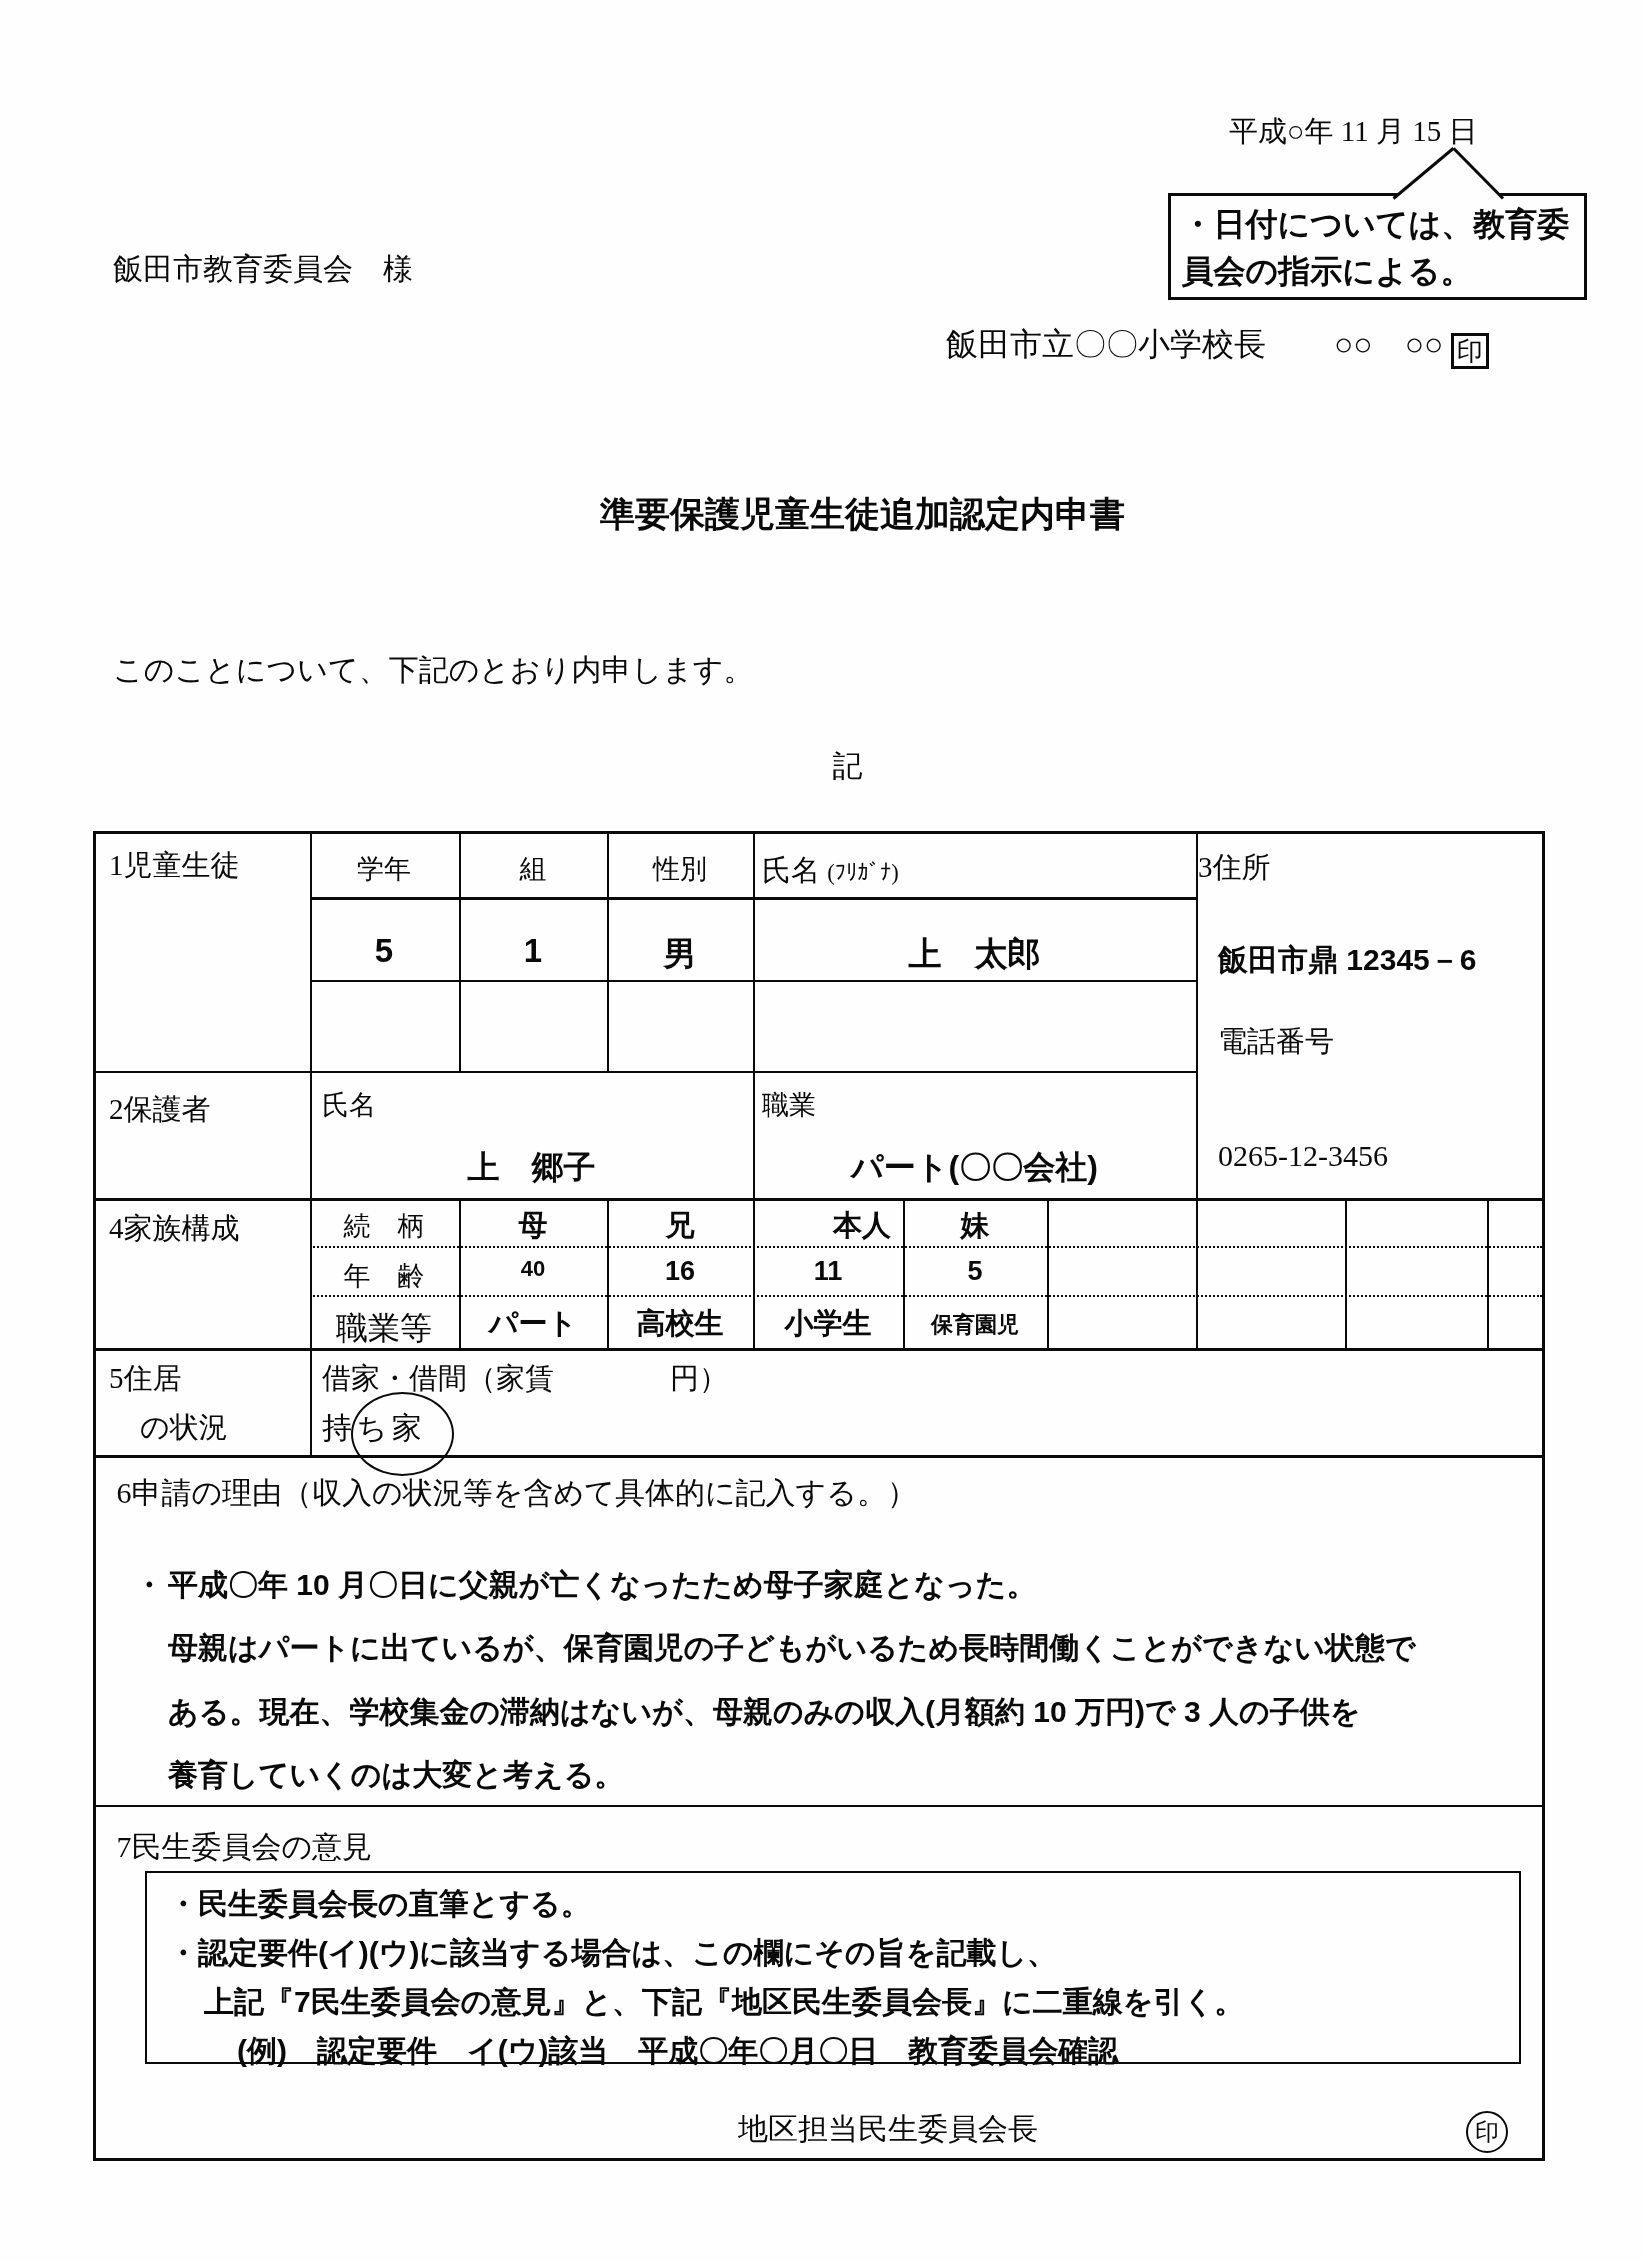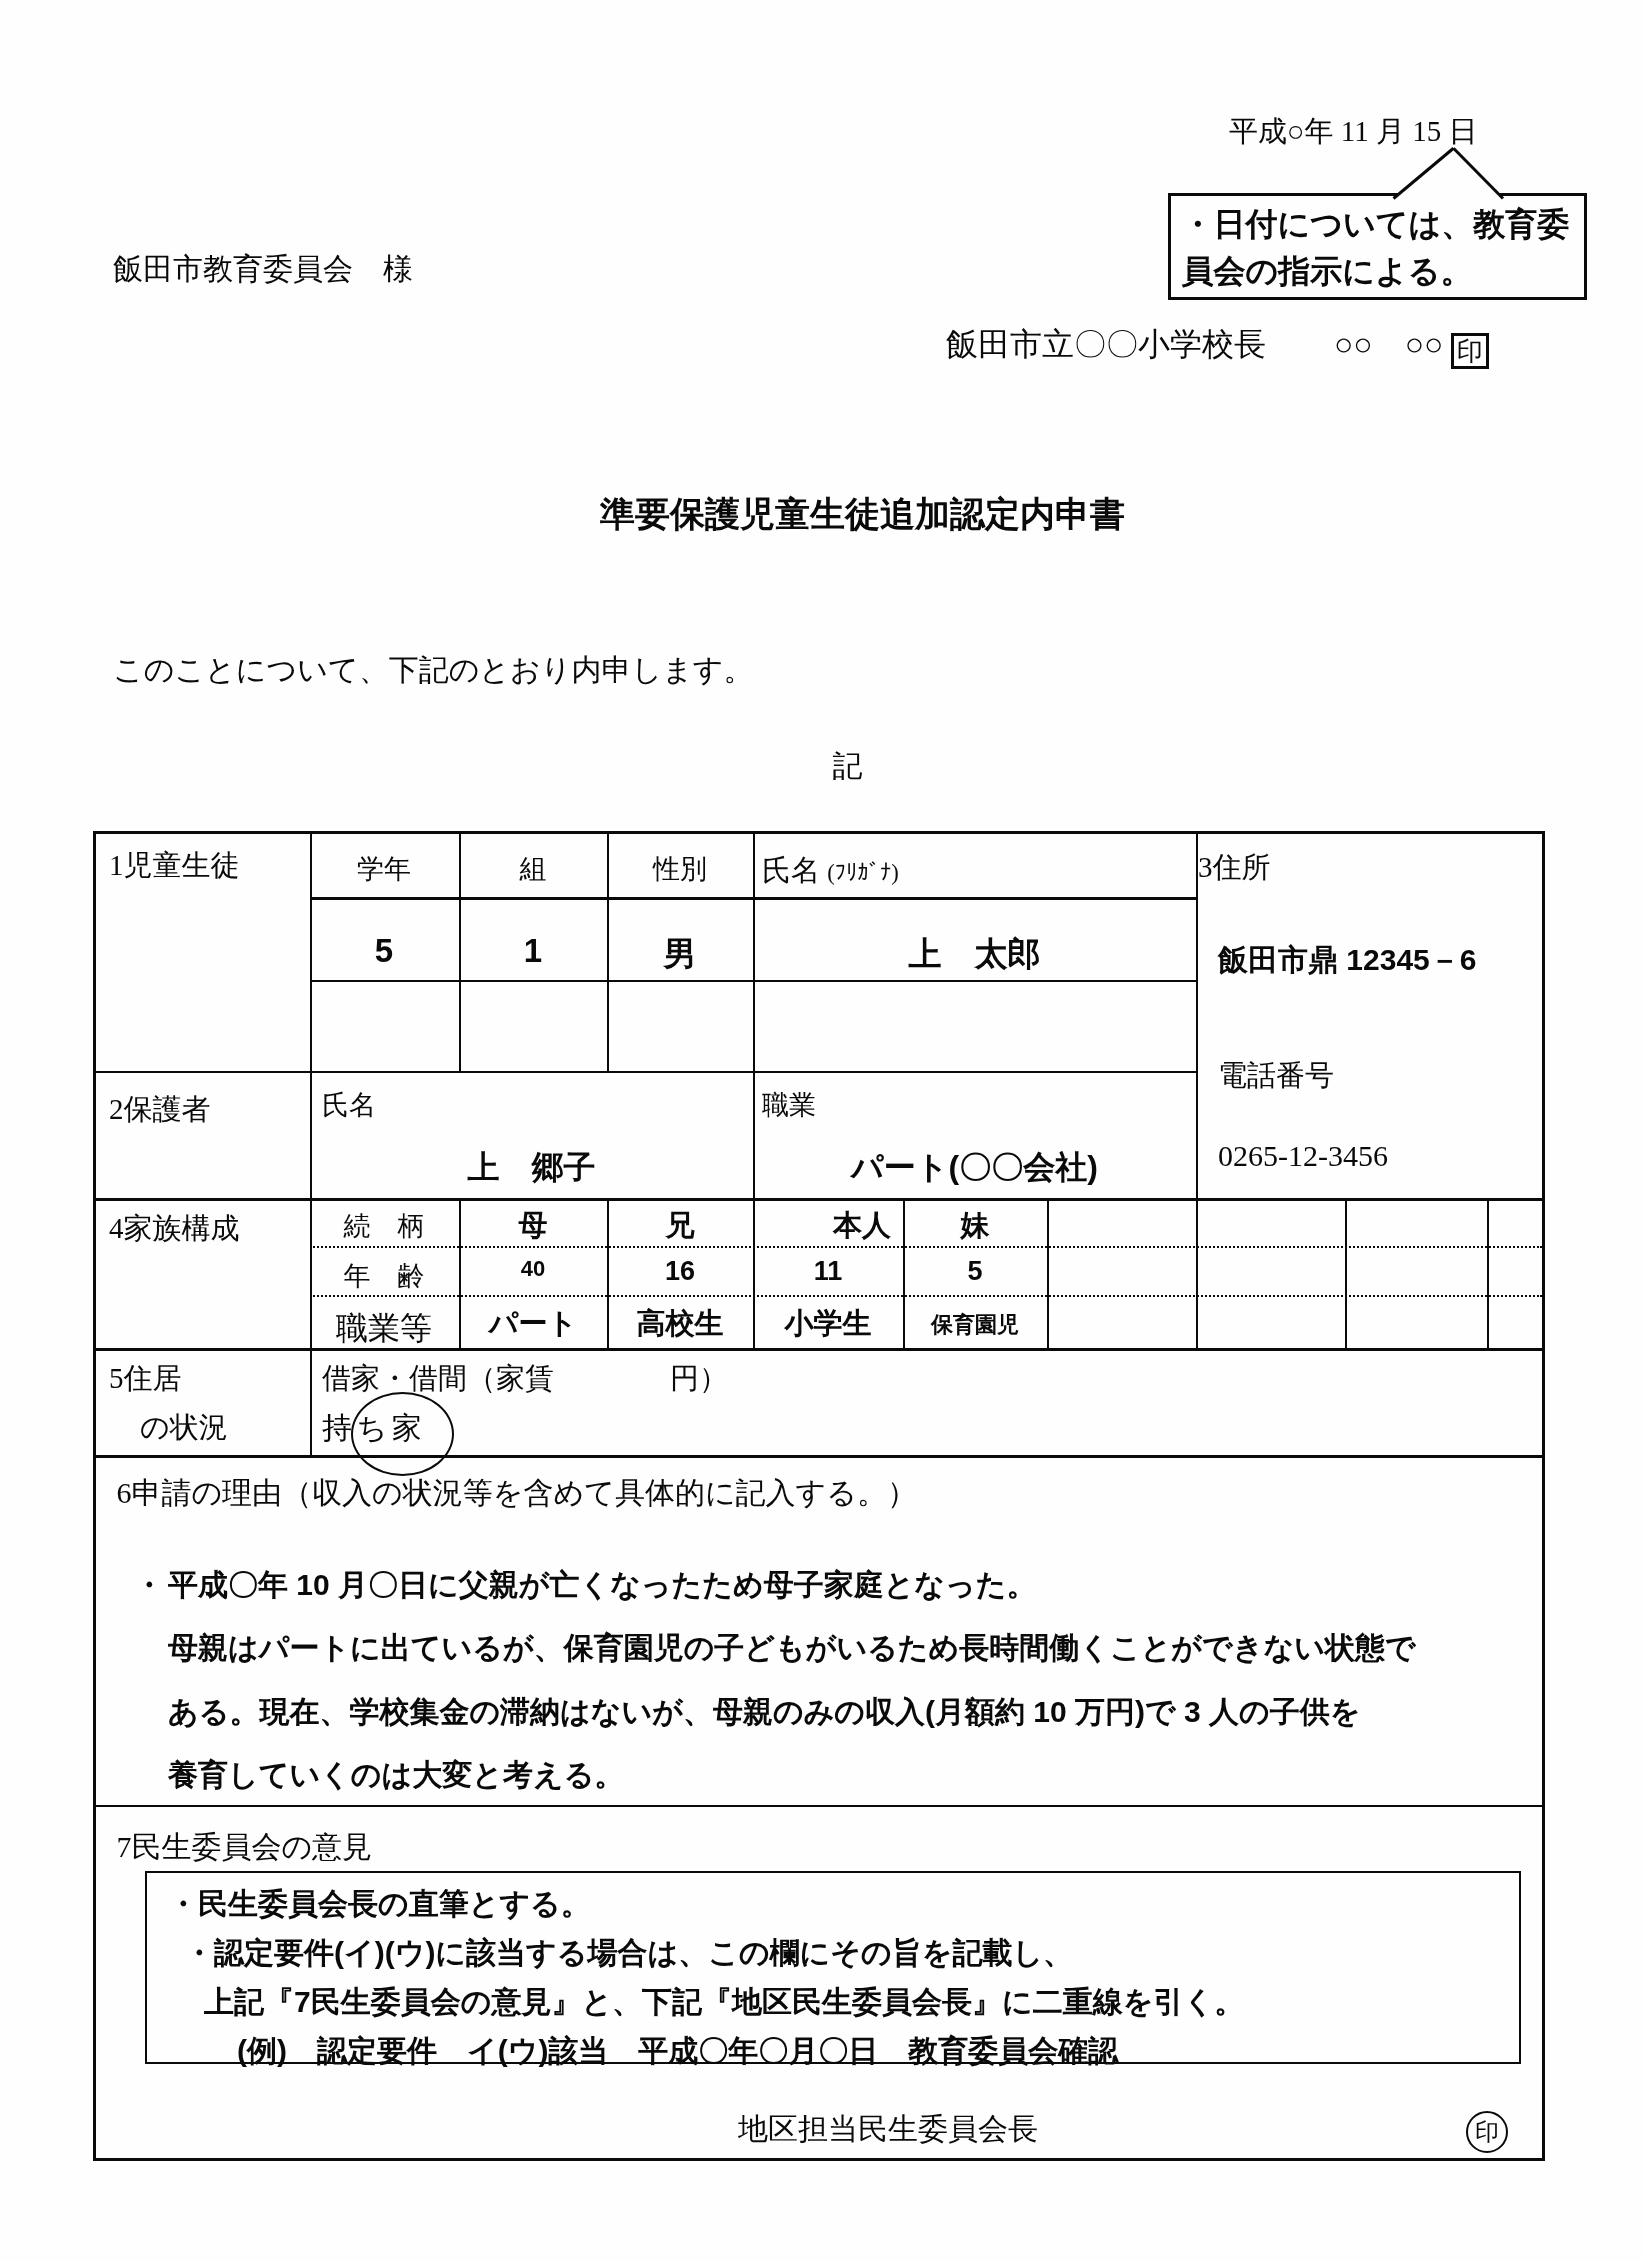--- a/index.html
+++ b/index.html
@@ -77,21 +77,21 @@
       <span>氏名</span>
       <span style="font-size:22.6px;">(ﾌﾘｶﾞﾅ)</span>
     </div>
     <div class="t go ctr" style="left:214px;top:98px;width:148px;font-size:33px;">5</div>
     <div class="t go ctr" style="left:363px;top:98px;width:148px;font-size:33px;">1</div>
     <div class="t go ctr" style="left:511px;top:98px;width:146px;font-size:33px;">男</div>
     <div class="t go ctr" style="left:657px;top:98px;width:443px;font-size:33px;">上　太郎</div>
 
     <div class="t sr" style="left:1102px;top:13.6px;font-size:29px;">3住所</div>
     <div class="t go" style="left:1122px;top:106px;font-size:30px;">飯田市鼎 12345－6</div>
-    <div class="t sr" style="left:1122px;top:222px;font-size:29px;">電話番号</div>
+    <div class="t sr" style="left:1122px;top:188px;font-size:29px;">電話番号</div>
     <div class="t sr" style="left:1122px;top:305px;font-size:30px;">0265-12-3456</div>
 
     <div class="t sr" style="left:13px;top:256px;font-size:29px;">2保護者</div>
     <div class="t sr" style="left:226px;top:253px;font-size:27px;">氏名</div>
     <div class="t go ctr" style="left:214px;top:312px;width:443px;font-size:32px;">上　郷子</div>
     <div class="t sr" style="left:666px;top:253px;font-size:27px;">職業</div>
     <div class="t go ctr" style="left:657px;top:312px;width:443px;font-size:32px;">パート(〇〇会社)</div>
 
     <div class="t sr" style="left:13px;top:375px;font-size:29px;">4家族構成</div>
     <div class="t sr ctr" style="left:214px;top:374px;width:148px;font-size:27px;">続　柄</div>
@@ -119,21 +119,21 @@
     <div class="t sr" style="left:20.4px;top:639px;font-size:30px;">6申請の理由（収入の状況等を含めて具体的に記入する。）</div>
     <div class="t go" style="left:38px;top:731px;font-size:30px;">・</div>
     <div class="t go" style="left:72px;top:731px;font-size:30px;">平成〇年 10 月〇日に父親が亡くなったため母子家庭となった。</div>
     <div class="t go" style="left:72px;top:794px;font-size:30px;">母親はパートに出ているが、保育園児の子どもがいるため長時間働くことができない状態で</div>
     <div class="t go" style="left:72px;top:858px;font-size:30px;">ある。現在、学校集金の滞納はないが、母親のみの収入(月額約 10 万円)で 3 人の子供を</div>
     <div class="t go" style="left:72px;top:921px;font-size:30px;">養育していくのは大変と考える。</div>
 
     <div class="t sr" style="left:20.4px;top:993px;font-size:30px;">7民生委員会の意見</div>
     <div class="notebox">
       <div class="t go" style="left:21px;top:10.6px;font-size:30px;">・民生委員会長の直筆とする。</div>
-      <div class="t go" style="left:21px;top:60px;font-size:30px;margin-left:16px;">・認定要件(イ)(ウ)に該当する場合は、この欄にその旨を記載し、</div>
+      <div class="t go" style="left:21px;top:60px;font-size:30px;">・認定要件(イ)(ウ)に該当する場合は、この欄にその旨を記載し、</div>
       <div class="t go" style="left:57px;top:109px;font-size:30px;">上記『7民生委員会の意見』と、下記『地区民生委員会長』に二重線を引く。</div>
       <div class="t go" style="left:90px;top:158px;font-size:30px;">(例)　認定要件　イ(ウ)該当　平成〇年〇月〇日　教育委員会確認</div>
     </div>
     <div class="t sr" style="left:0;top:1275px;width:1446px;text-align:center;font-size:30px;transform:translateX(69px);">地区担当民生委員会長</div>
     <div class="sealcircle sr" style="left:1370px;top:1277px;">印</div>
 
   </div>
 </div>
 
 

